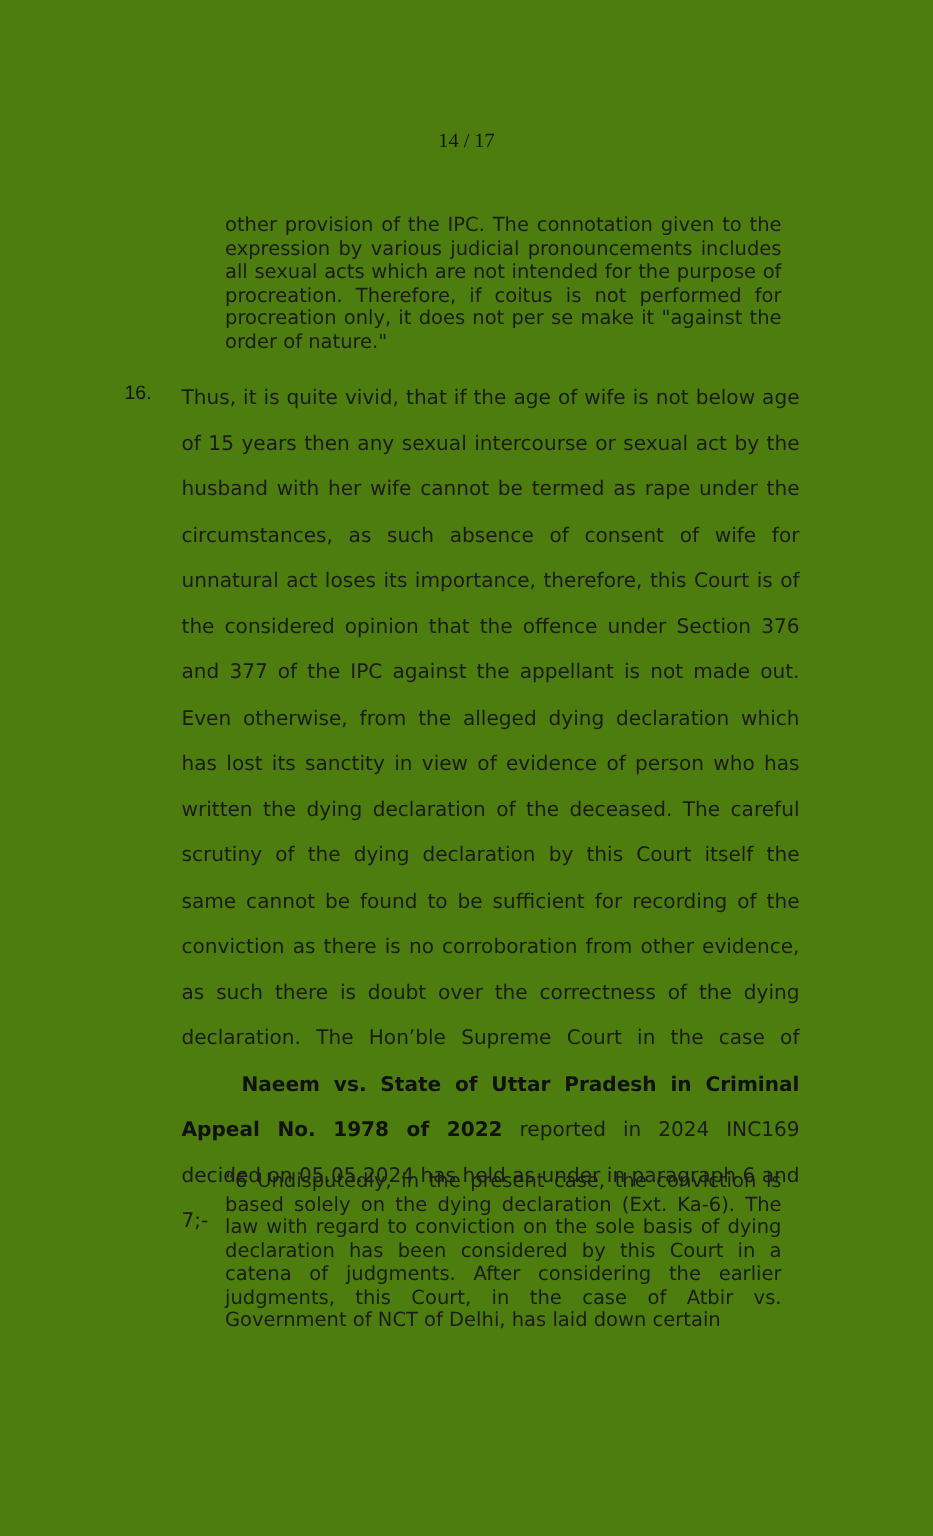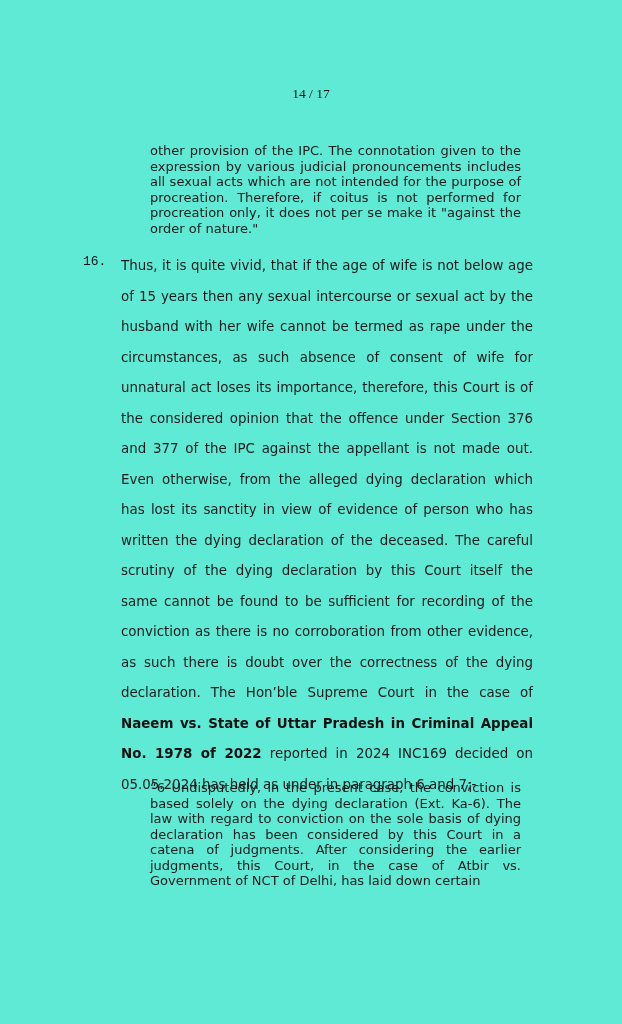--- a/index.html
+++ b/index.html
@@ -4,21 +4,21 @@
 <style>
   html, body {
     margin: 0;
     padding: 0;
     background: #ffffff;
   }
   .page {
     position: relative;
     width: 622px;
     height: 1024px;
-    background: #5eead4;
+    background: #4d7c0f;
     overflow: hidden;
     color: #1b1b1b;
     font-family: "DejaVu Sans", sans-serif;
   }
   .page-number {
     position: absolute;
     top: 86px;
     left: 0;
     width: 622px;
     text-align: center;
@@ -34,35 +34,35 @@
     line-height: 15.5px;
     text-align: justify;
     color: #1b1b1b;
   }
   .quote-top { top: 143px; }
   .quote-bottom { top: 780px; }
   .para-number {
     position: absolute;
     left: 83px;
     top: 254px;
-    font-family: Liberation Mono, monospace;
+    font-family: Liberation Sans, sans-serif;
     font-size: 13px;
     color: #141414;
   }
   .para-body {
     position: absolute;
     left: 121px;
     top: 251px;
     width: 412px;
     font-size: 13.4px;
     line-height: 30.5px;
     text-align: justify;
     color: #1b1b1b;
   }
-  .para-body b { color: #111111; }
+  .para-body b { color: #111111; margin-left: 40px; }
 </style>
 </head>
 <body>
 
 <div class="page">
 
   <div class="page-number">14 / 17</div>
 
   <div class="block-quote quote-top">other provision of the IPC. The connotation given to the expression by various judicial pronouncements includes all sexual acts which are not intended for the purpose of procreation. Therefore, if coitus is not performed for procreation only, it does not per se make it "against the order of nature."</div>
 

